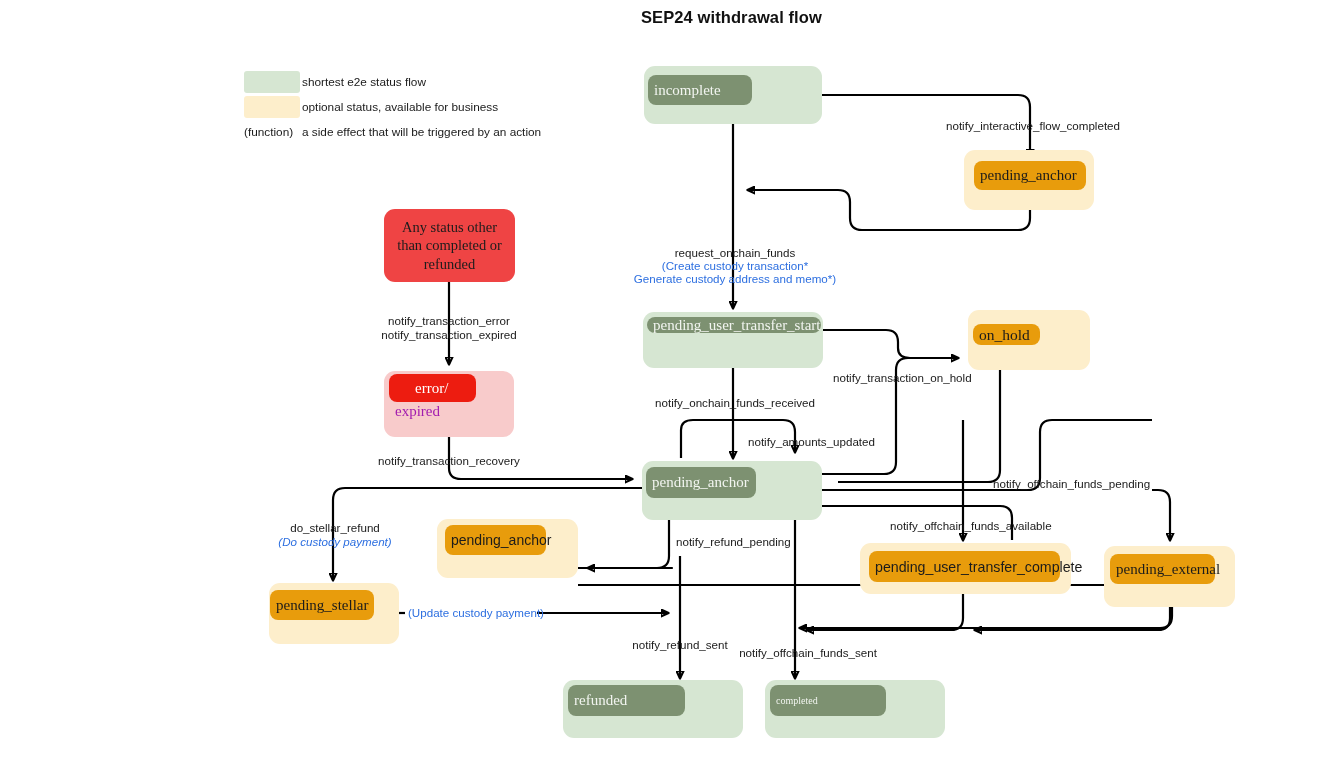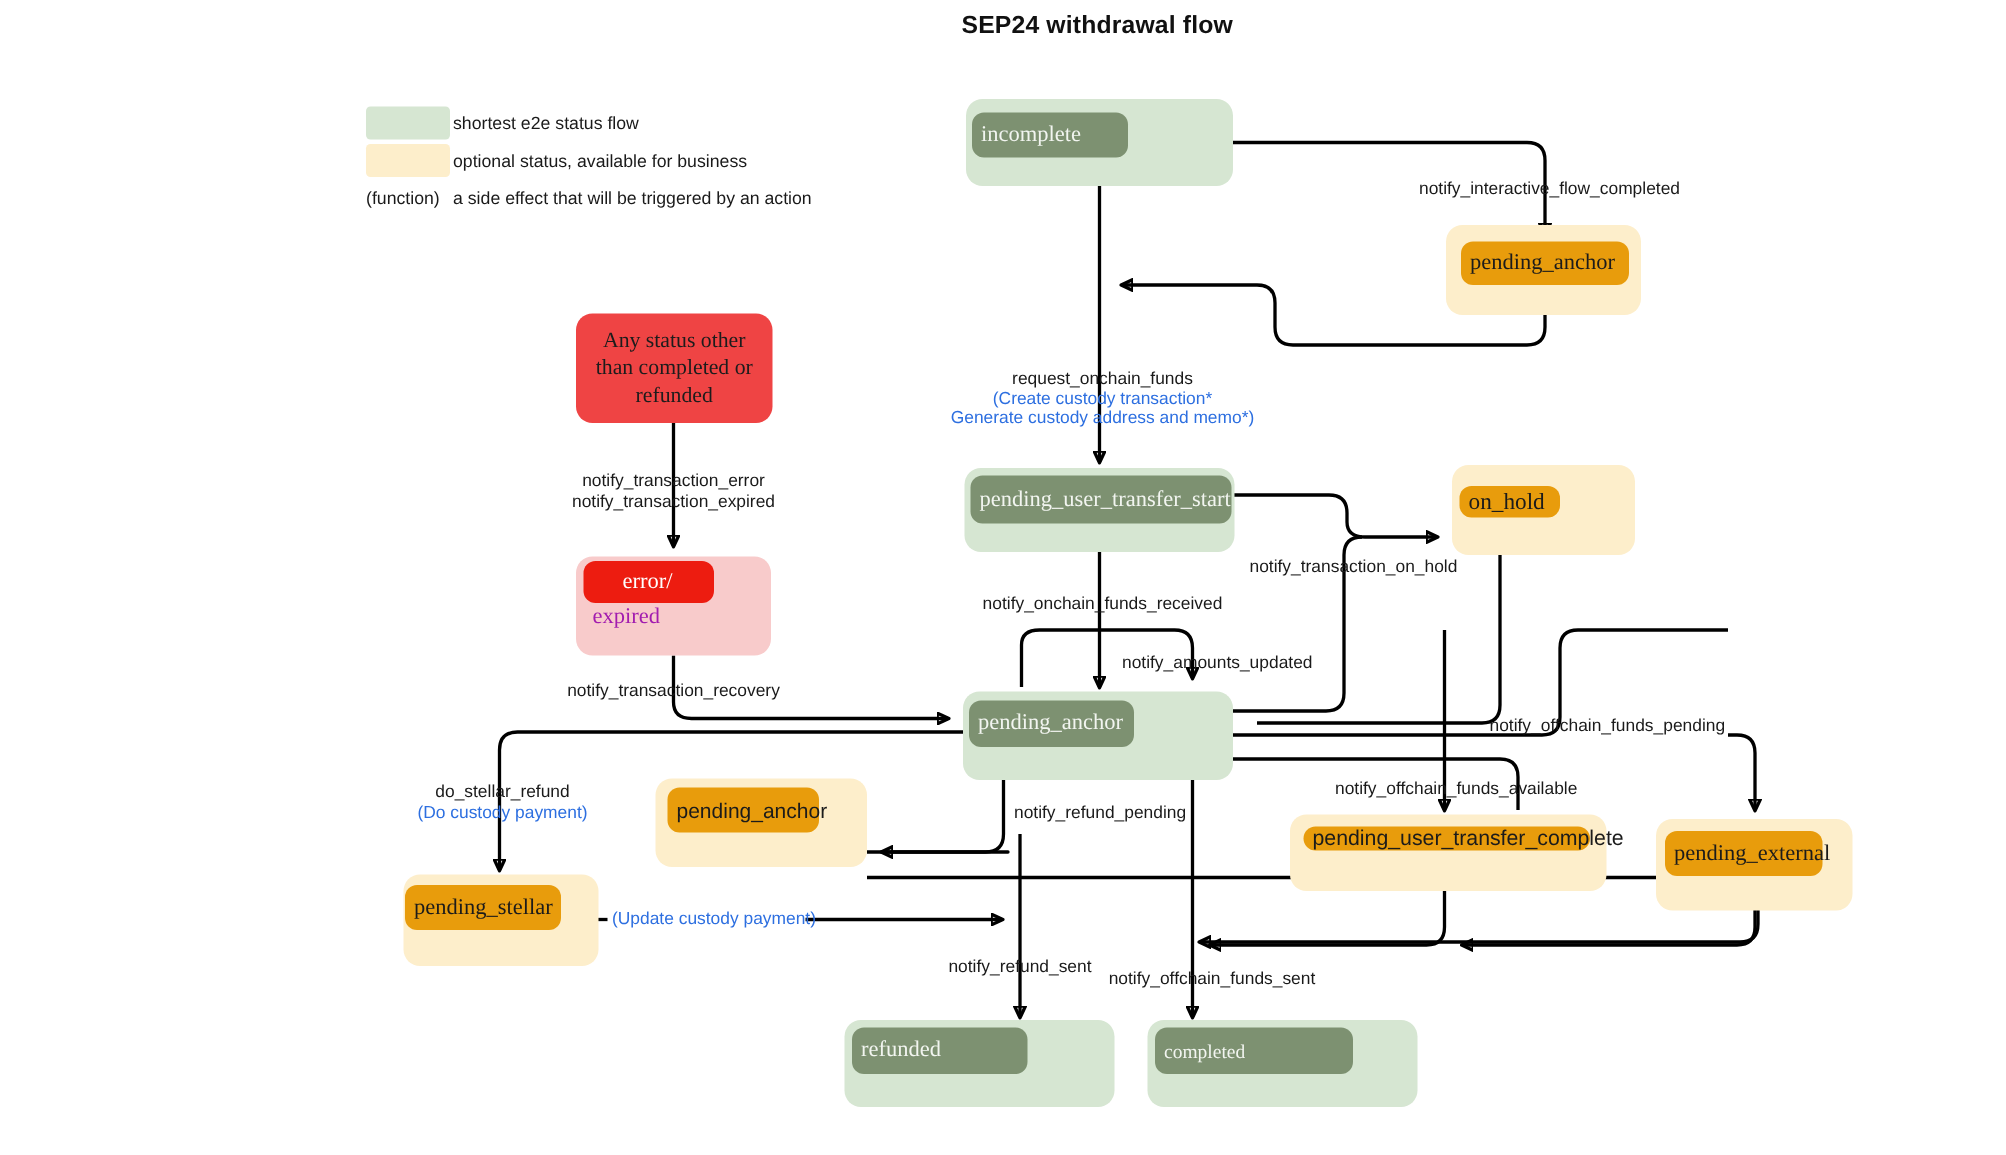--- a/index.html
+++ b/index.html
@@ -136,21 +136,21 @@
   </div>
 
   <div class="node pink" style="left:384px;top:371px;width:130px;height:66px;">
     <div class="badge b-red serif" style="left:5px;top:3px;width:87px;height:28px;font-size:15px;padding-left:20px;">
       <span>error/</span>
     </div>
     <div class="spill serif" style="left:11px;top:32px;font-size:15px;">expired</div>
   </div>
 
   <div class="node green" style="left:643px;top:312px;width:180px;height:56px;">
-    <div class="badge b-green serif" style="left:4px;top:5px;width:174px;height:32px;font-size:15px;">
+    <div class="badge b-green serif" style="left:4px;top:5px;width:174px;height:16px;font-size:15px;">
       <span>pending_user_transfer_start</span>
     </div>
   </div>
 
   <div class="node cream" style="left:968px;top:310px;width:122px;height:60px;">
     <div class="badge b-orange serif" style="left:5px;top:14px;width:67px;height:21px;font-size:15.5px;">
       <span>on_hold</span>
     </div>
   </div>
 
@@ -166,39 +166,39 @@
     </div>
   </div>
 
   <div class="node cream" style="left:269px;top:583px;width:130px;height:61px;">
     <div class="badge b-orange serif" style="left:1px;top:7px;width:104px;height:30px;font-size:15px;">
       <span>pending_stellar</span>
     </div>
   </div>
 
   <div class="node cream" style="left:860px;top:543px;width:211px;height:51px;">
-    <div class="badge b-orange sans" style="left:9px;top:8px;width:191px;height:16px;font-size:14.2px;">
+    <div class="badge b-orange sans" style="left:9px;top:8px;width:191px;height:31px;font-size:14.2px;">
       <span>pending_user_transfer_complete</span>
     </div>
   </div>
 
   <div class="node cream" style="left:1104px;top:546px;width:131px;height:61px;">
     <div class="badge b-orange serif" style="left:6px;top:8px;width:105px;height:30px;font-size:15px;">
       <span>pending_external</span>
     </div>
   </div>
 
   <div class="node green" style="left:563px;top:680px;width:180px;height:58px;">
     <div class="badge b-green serif" style="left:5px;top:5px;width:117px;height:31px;font-size:15px;">
       <span>refunded</span>
     </div>
   </div>
 
   <div class="node green" style="left:765px;top:680px;width:180px;height:58px;">
-    <div class="badge b-green serif" style="left:5px;top:5px;width:132px;height:31px;font-size:13px;">
+    <div class="badge b-green serif" style="left:5px;top:5px;width:116px;height:31px;font-size:10px;">
       <span>completed</span>
     </div>
   </div>
 
   <div class="elabel" style="left:946px;top:119px;">notify_interactive_flow_completed</div>
 
   <div class="elabel ctr" style="left:735px;top:246px;">request_onchain_funds</div>
   <div class="elabel ctr fn" style="left:735px;top:259px;">(Create custody transaction*</div>
   <div class="elabel ctr fn" style="left:735px;top:272px;">Generate custody address and memo*)</div>
 
@@ -209,19 +209,19 @@
   <div class="elabel ctr" style="left:735px;top:396px;">notify_onchain_funds_received</div>
   <div class="elabel" style="left:748px;top:435px;">notify_amounts_updated</div>
   <div class="elabel" style="left:833px;top:371px;">notify_transaction_on_hold</div>
 
   <div class="elabel" style="left:993px;top:477px;">notify_offchain_funds_pending</div>
   <div class="elabel" style="left:890px;top:519px;">notify_offchain_funds_available</div>
 
   <div class="elabel" style="left:676px;top:535px;">notify_refund_pending</div>
 
   <div class="elabel ctr" style="left:335px;top:521px;">do_stellar_refund</div>
-  <div class="elabel ctr fn" style="left:335px;top:535px;">(Do custody payment)</div>
+  <div class="elabel ctr fn" style="left:335px;top:535px;font-style:italic;">(Do custody payment)</div>
   <div class="elabel fn" style="left:408px;top:606px;">(Update custody payment)</div>
 
   <div class="elabel ctr" style="left:680px;top:638px;">notify_refund_sent</div>
   <div class="elabel ctr" style="left:808px;top:646px;">notify_offchain_funds_sent</div>
 
 </div>
 
 </body></html>

